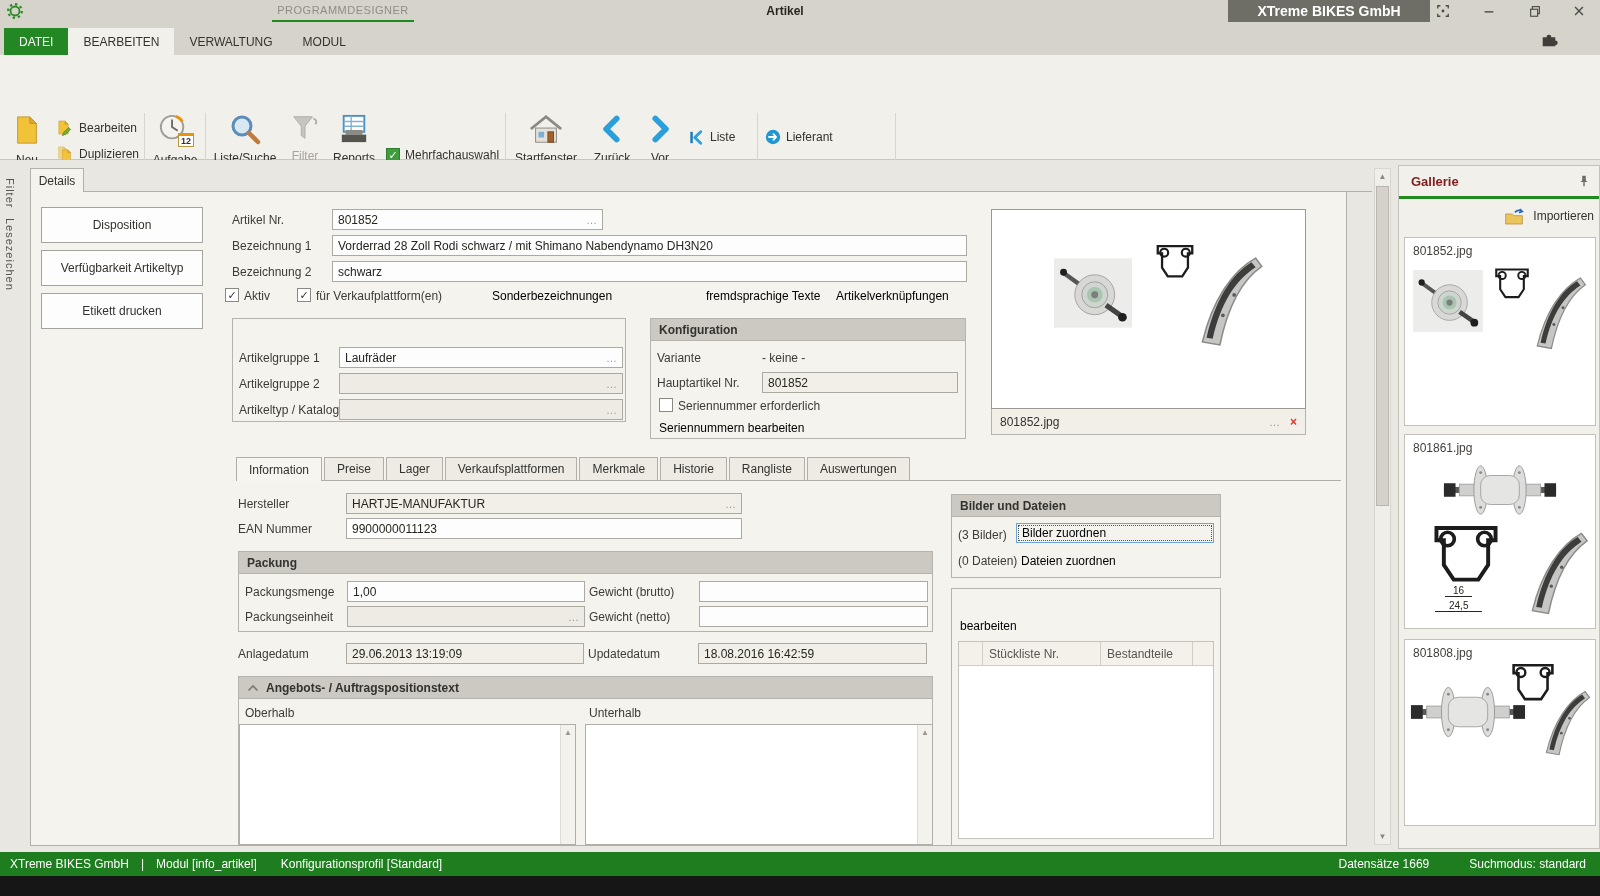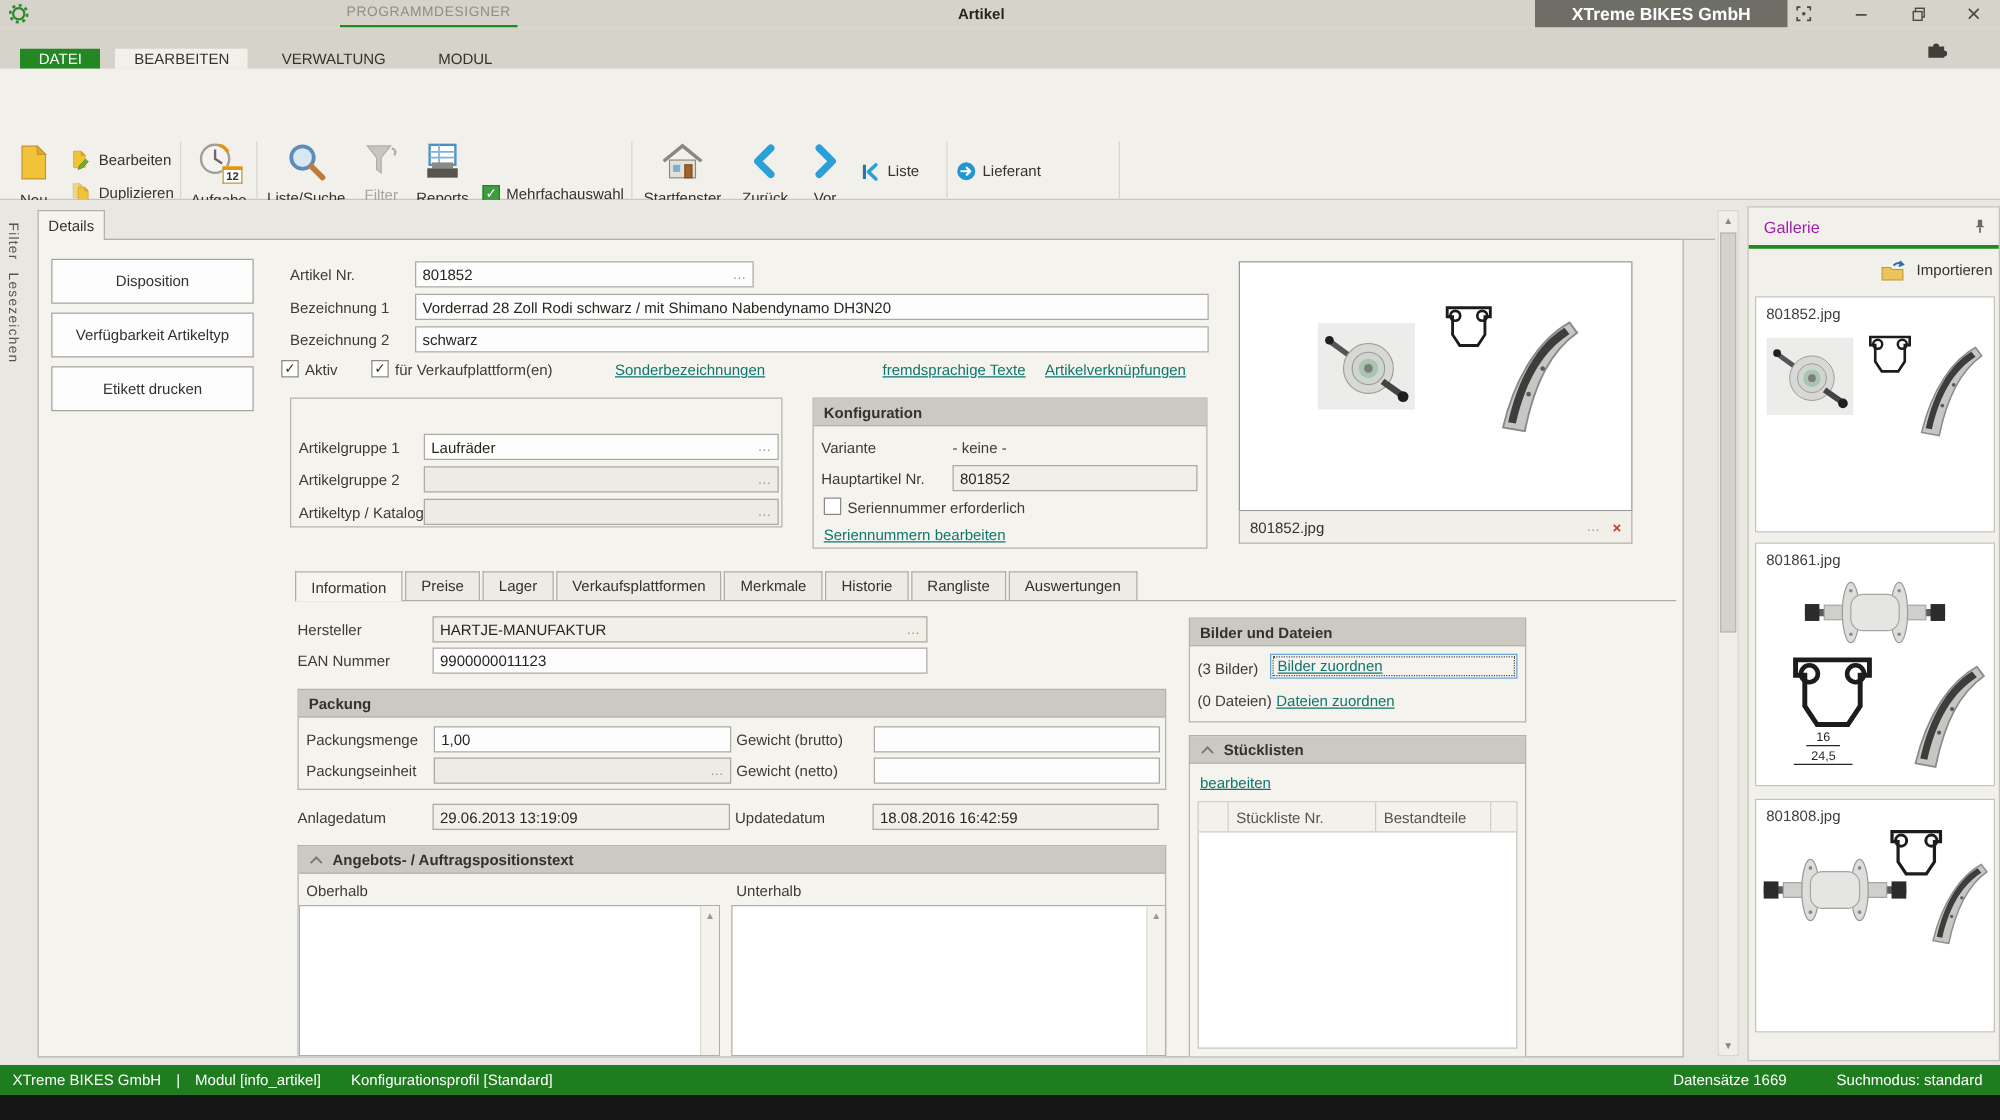--- a/index.html
+++ b/index.html
@@ -11,22 +11,22 @@
   
   #titlebar { position:absolute; left:0; top:0; width:1600px; height:22px; background:#d6d3cb; }
   #menubar  { position:absolute; left:0; top:22px; width:1600px; height:33px; background:#d6d3cb; }
   #ribbon   { position:absolute; left:0; top:55px; width:1600px; height:105px; background:#f2f0ea;
               border-bottom:1px solid #c9c7c0; }
   #workspace{ position:absolute; left:0; top:160px; width:1600px; height:692px; background:#e9e7e1; }
   #statusbar{ position:absolute; left:0; top:852px; width:1600px; height:24px; background:#1e7d1e;
               color:#fff; font-size:12px; display:flex; align-items:center; padding:0 10px; }
   #bottomstrip{ position:absolute; left:0; top:876px; width:1600px; height:20px; background:#161616; }
 
-  .menu-tab { height:16px; padding:0 15px; display:inline-flex; align-items:center;
-              font-size:12px; color:#33322e;margin-left:12px; }
+  .menu-tab { height:27px; padding:0 15px; display:inline-flex; align-items:center;
+              font-size:12px; color:#33322e; }
   .menu-tab.file { background:#238723; color:#fff; }
   .menu-tab.active { background:#f2f0ea; }
 
   .rib-big { position:absolute; top:58px; height:82px; display:flex; flex-direction:column;
              align-items:center; justify-content:flex-start; font-size:12px; color:#33322e; }
   .rib-big .cap { margin-top:6px; text-align:center; line-height:14px; }
   .rib-small { position:absolute; display:flex; align-items:center; gap:5px; font-size:12px; color:#33322e; height:18px; }
   .grp-label { position:absolute; top:142px; height:14px; text-align:center;
                font-size:11px; color:#8e8c83; }
   .grp-div { position:absolute; top:58px; width:1px; height:100px; background:#d8d5cd; }
@@ -36,21 +36,21 @@
   .field { position:absolute; background:#fdfdfd; border:1px solid #aba9a1; font-size:12px;
            color:#26251f; padding:0 5px; display:flex; align-items:center; white-space:nowrap; overflow:hidden; }
   .field .dots { margin-left:auto; color:#9b998f; font-size:11px; padding-left:4px; }
   .field.dis { background:#edebe4; color:#6a685f; }
   .field.ro  { background:#f1efe8; }
 
   .cb { position:absolute; width:14px; height:14px; background:#fff; border:1px solid #8b8981;
         display:flex; align-items:center; justify-content:center; font-size:11px; color:#33322e; line-height:1; }
   .cb.green { background:#3f9c3f; border-color:#2d7d2d; color:#fff; font-weight:bold; }
 
-  .link { color:#0f766e; text-decoration:underline; font-size:12px; cursor:pointer; white-space:nowrap; }
+  .link { color:#000000; font-size:12px; cursor:pointer; white-space:nowrap; }
 
   .groupbox { position:absolute; border:1px solid #b5b3ab; background:#f5f3ee; }
   .groupbox > .hdr { height:22px; background:#cbc9c1; border-bottom:1px solid #b5b3ab;
         display:flex; align-items:center; gap:7px; padding:0 8px; font-weight:bold; font-size:12px; color:#33322e; }
 
   .panelbtn { position:absolute; left:10px; width:162px; height:36px; background:#fdfdfd;
         border:1px solid #a5a39b; display:flex; align-items:center; justify-content:center;
         font-size:12px; color:#33322e; cursor:pointer; }
 
   .dtab { height:23px; padding:0 12px; display:flex; align-items:center; font-size:12px; color:#33322e;
@@ -538,46 +538,40 @@
         <div class="hdr">Bilder und Dateien</div>
         <span class="lbl" style="left:6px;top:33px">(3 Bilder)</span>
         <div class="abs" style="left:64px;top:28px;width:198px;height:20px;border:1px solid #6da4d8;outline:1px dotted #55544f;outline-offset:-3px;display:flex;align-items:center;padding:0 5px">
           <span class="link">Bilder zuordnen</span>
         </div>
         <span class="lbl" style="left:6px;top:59px">(0 Dateien)</span>
         <span class="link abs" style="left:69px;top:59px">Dateien zuordnen</span>
       </div>
 
       <div class="groupbox" style="left:920px;top:396px;width:270px;height:257px;border-bottom:none">
-        <div class="hdr">
-          <svg width="12" height="8">
-              <use href="#i-chevup"></use>
-            </svg>
-          <span>Stücklisten</span>
-        </div>
         <span class="link abs" style="left:8px;top:30px">bearbeiten</span>
         <div class="abs" style="left:6px;top:52px;width:256px;height:198px;border:1px solid #c4c2ba;background:#fff">
           <div style="display:flex;height:24px;background:#f3f1ea;border-bottom:1px solid #cfcdc5;font-size:12px;color:#55544e">
             <span style="width:24px;border-right:1px solid #cfcdc5"></span>
             <span style="width:118px;border-right:1px solid #cfcdc5;display:flex;align-items:center;padding-left:6px">Stückliste Nr.</span>
             <span style="width:92px;border-right:1px solid #cfcdc5;display:flex;align-items:center;padding-left:6px">Bestandteile</span>
             <span style="flex:1"></span>
           </div>
         </div>
       </div>
     </div>
 
     <div class="scrollbar" style="left:1374px;top:8px;width:17px;height:677px">
       <span class="arr" style="top:0">▲</span>
       <div class="thumb" style="top:17px;height:320px"></div>
       <span class="arr" style="bottom:0">▼</span>
     </div>
 
     <div class="abs" style="left:1398px;top:5px;width:202px;height:684px;background:#f2f0ea;border:1px solid #c4c2ba">
-      <span class="abs" style="left:12px;top:8px;font-size:13px;font-weight:normal;color:#a21caf">Gallerie</span>
+      <span class="abs" style="left:12px;top:8px;font-size:13px;font-weight:bold;color:#7f1d1d">Gallerie</span>
       <span class="abs" style="right:8px;top:8px"><svg width="14" height="14">
             <use href="#i-pin"></use>
           </svg></span>
       <div class="abs" style="left:0;top:30px;width:100%;height:3px;background:#1f8a1f"></div>
       <div class="abs" style="left:0;top:38px;width:100%;height:24px;display:flex;align-items:center;justify-content:flex-end;gap:9px;padding-right:5px">
         <svg width="20" height="17">
             <use href="#i-import"></use>
           </svg>
         <span style="font-size:12px;color:#33322e">Importieren</span>
       </div>

